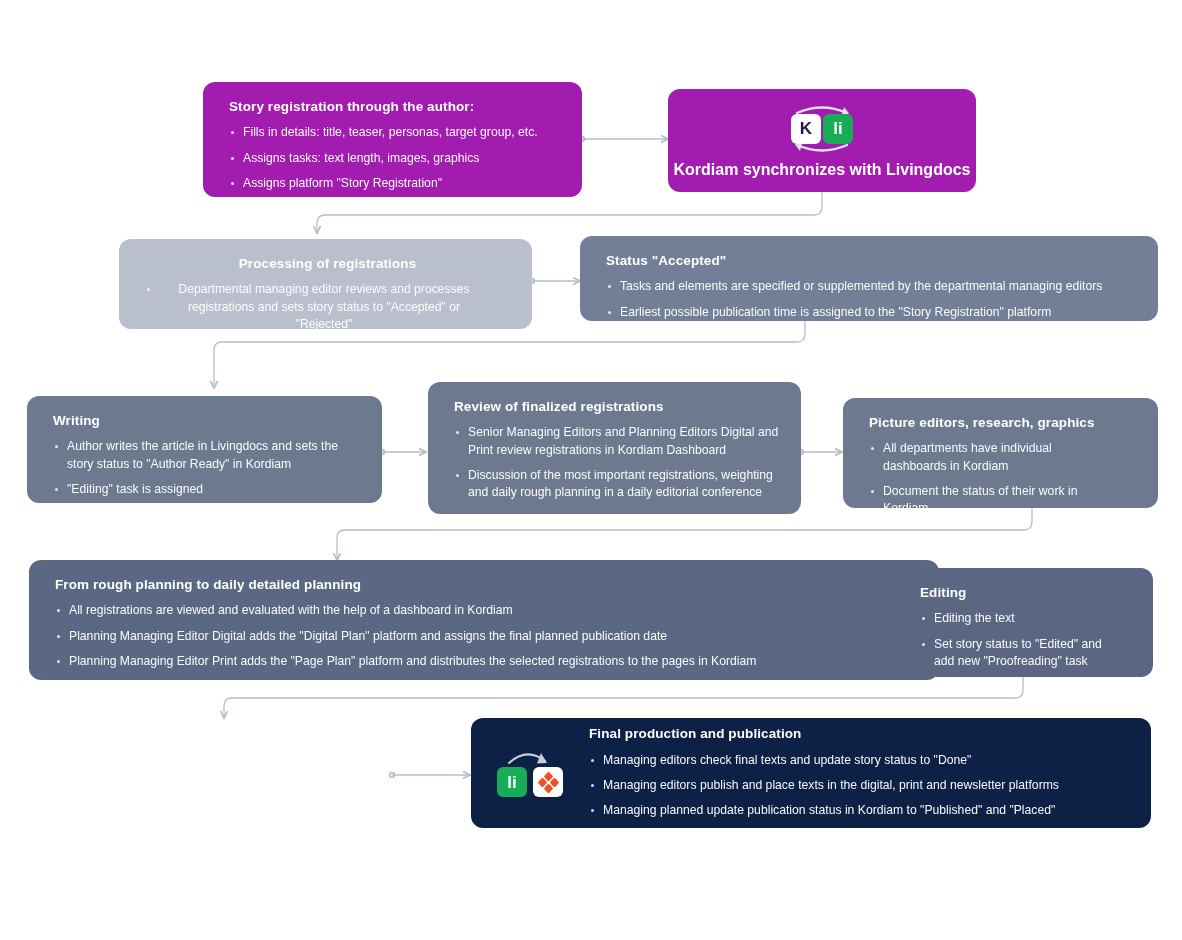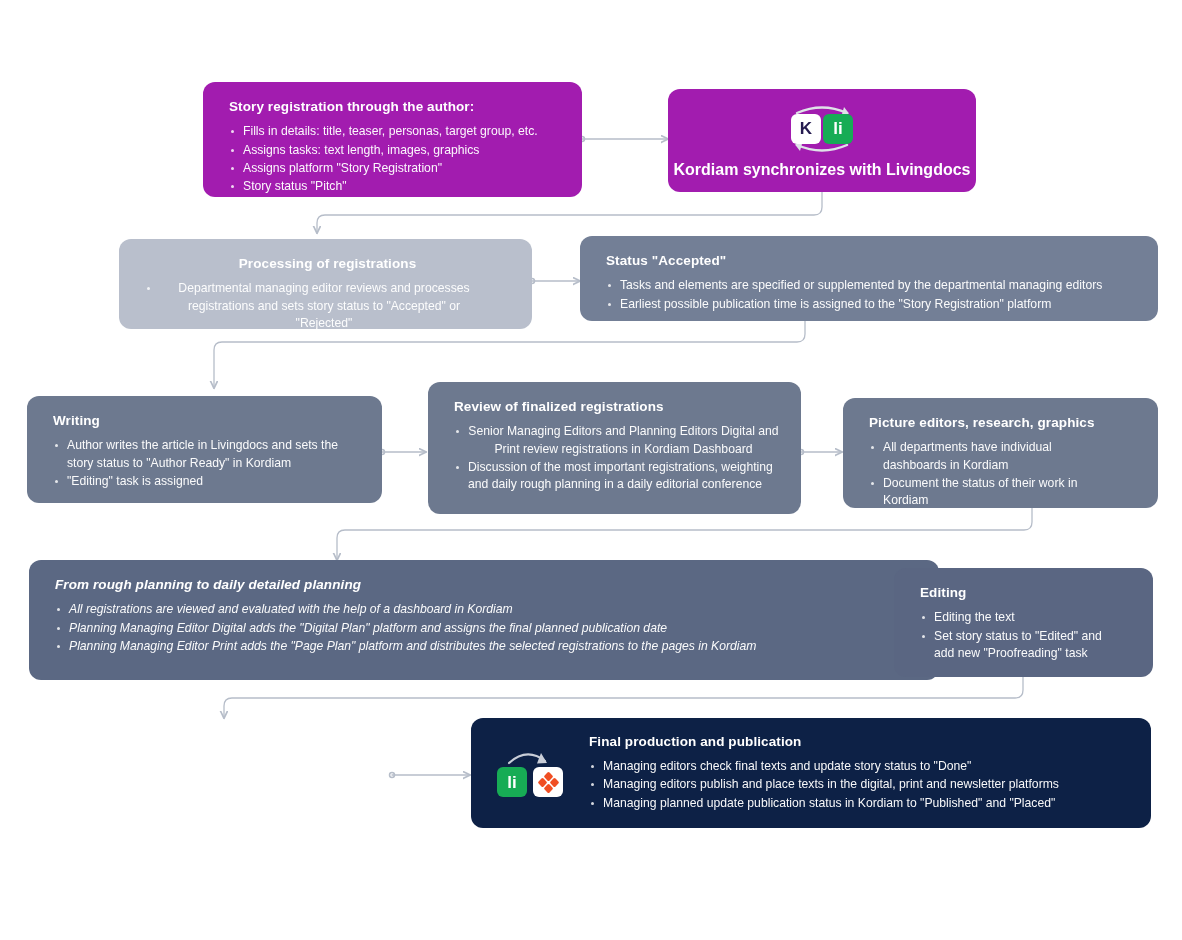--- a/index.html
+++ b/index.html
@@ -46,20 +46,21 @@
     list-style: none;
   }
   .node ul li {
     position: relative;
     font-size: 12.2px;
     line-height: 1.42;
     padding-left: 14px;
     margin-bottom: 1px;
     color: #ffffff;
     opacity: 0.97;
+    margin-top: 8px;
   }
   .node ul li::before {
     content: "";
     position: absolute;
     left: 2px;
     top: 7px;
     width: 3px;
     height: 3px;
     border-radius: 50%;
     background: rgba(255,255,255,0.85);
@@ -253,34 +254,34 @@
     <div class="title">Writing</div>
     <ul>
       <li style="max-width:300px;">Author writes the article in Livingdocs and sets the story status to "Author Ready" in Kordiam</li>
       <li>"Editing" task is assigned</li>
     </ul>
   </div>
 
   <div class="node tier-mid2" id="node-review" style="left:428px; top:382px; width:373px; height:132px;">
     <div class="title">Review of finalized registrations</div>
     <ul>
-      <li style="max-width:320px;text-align:center;">Senior Managing Editors and Planning Editors Digital and Print review registrations in Kordiam Dashboard</li>
+      <li style="max-width:320px;">Senior Managing Editors and Planning Editors Digital and Print review registrations in Kordiam Dashboard</li>
       <li style="max-width:320px;">Discussion of the most important registrations, weighting and daily rough planning in a daily editorial conference</li>
     </ul>
   </div>
 
   <div class="node tier-mid2" id="node-picture" style="left:843px; top:398px; width:315px; height:110px;">
     <div class="title">Picture editors, research, graphics</div>
     <ul>
       <li style="max-width:215px;">All departments have individual dashboards in Kordiam</li>
       <li style="max-width:215px;">Document the status of their work in Kordiam</li>
     </ul>
   </div>
 
-  <div class="node tier-dark" id="node-planning" style="left:29px; top:560px; width:910px; height:120px;font-style:italic;">
+  <div class="node tier-dark" id="node-planning" style="left:29px; top:560px; width:910px; height:120px;">
     <div class="title">From rough planning to daily detailed planning</div>
     <ul>
       <li>All registrations are viewed and evaluated with the help of a dashboard in Kordiam</li>
       <li>Planning Managing Editor Digital adds the "Digital Plan" platform and assigns the final planned publication date</li>
       <li style="max-width:700px;">Planning Managing Editor Print adds the "Page Plan" platform and distributes the selected registrations to the pages in Kordiam</li>
     </ul>
   </div>
 
   <div class="node tier-dark2" id="node-editing" style="left:894px; top:568px; width:259px; height:109px;">
     <div class="title">Editing</div>

